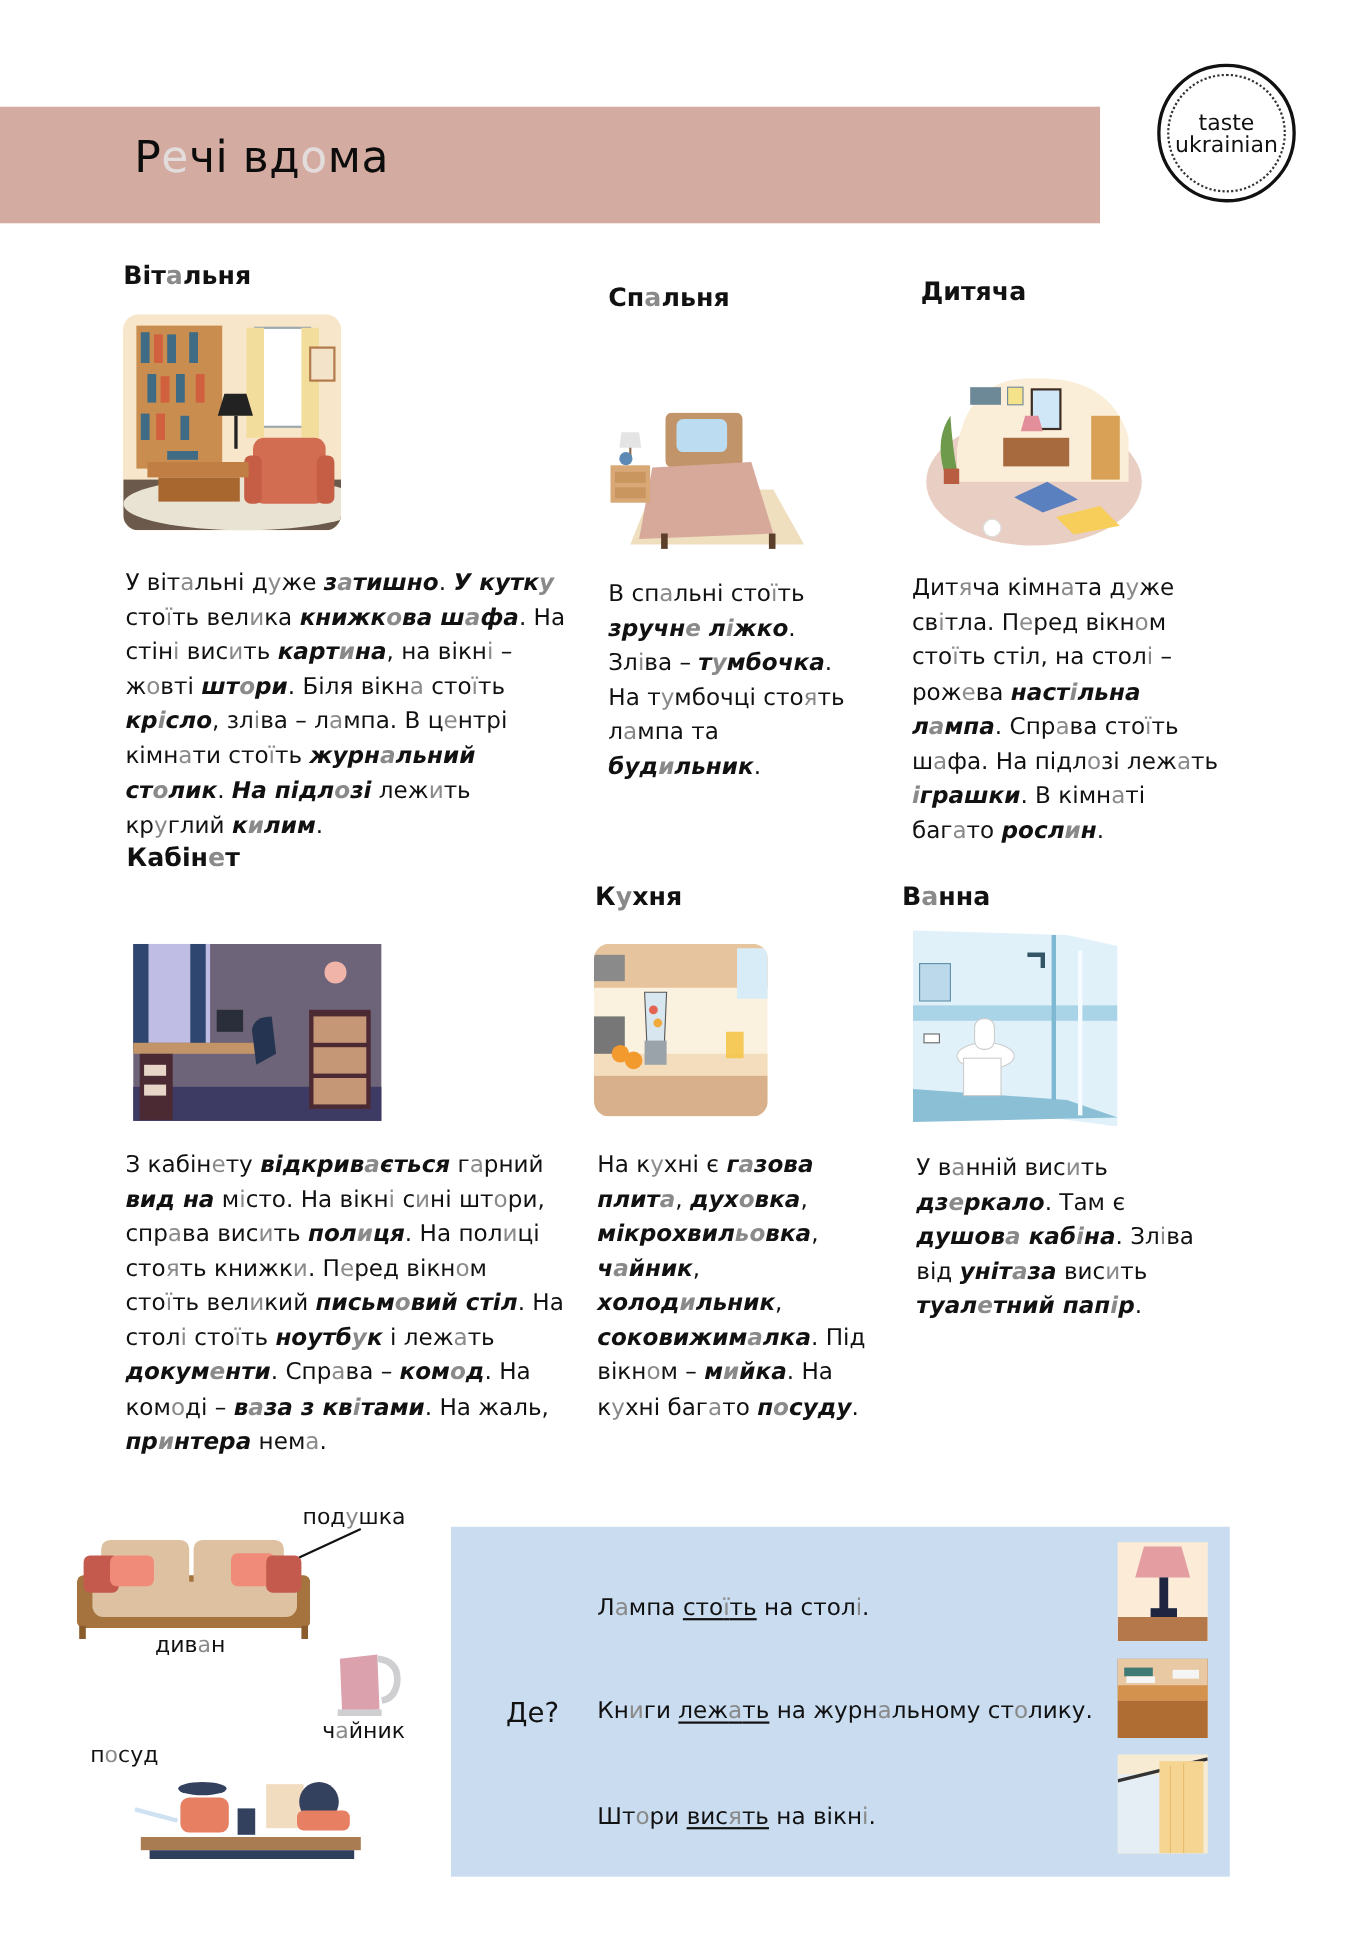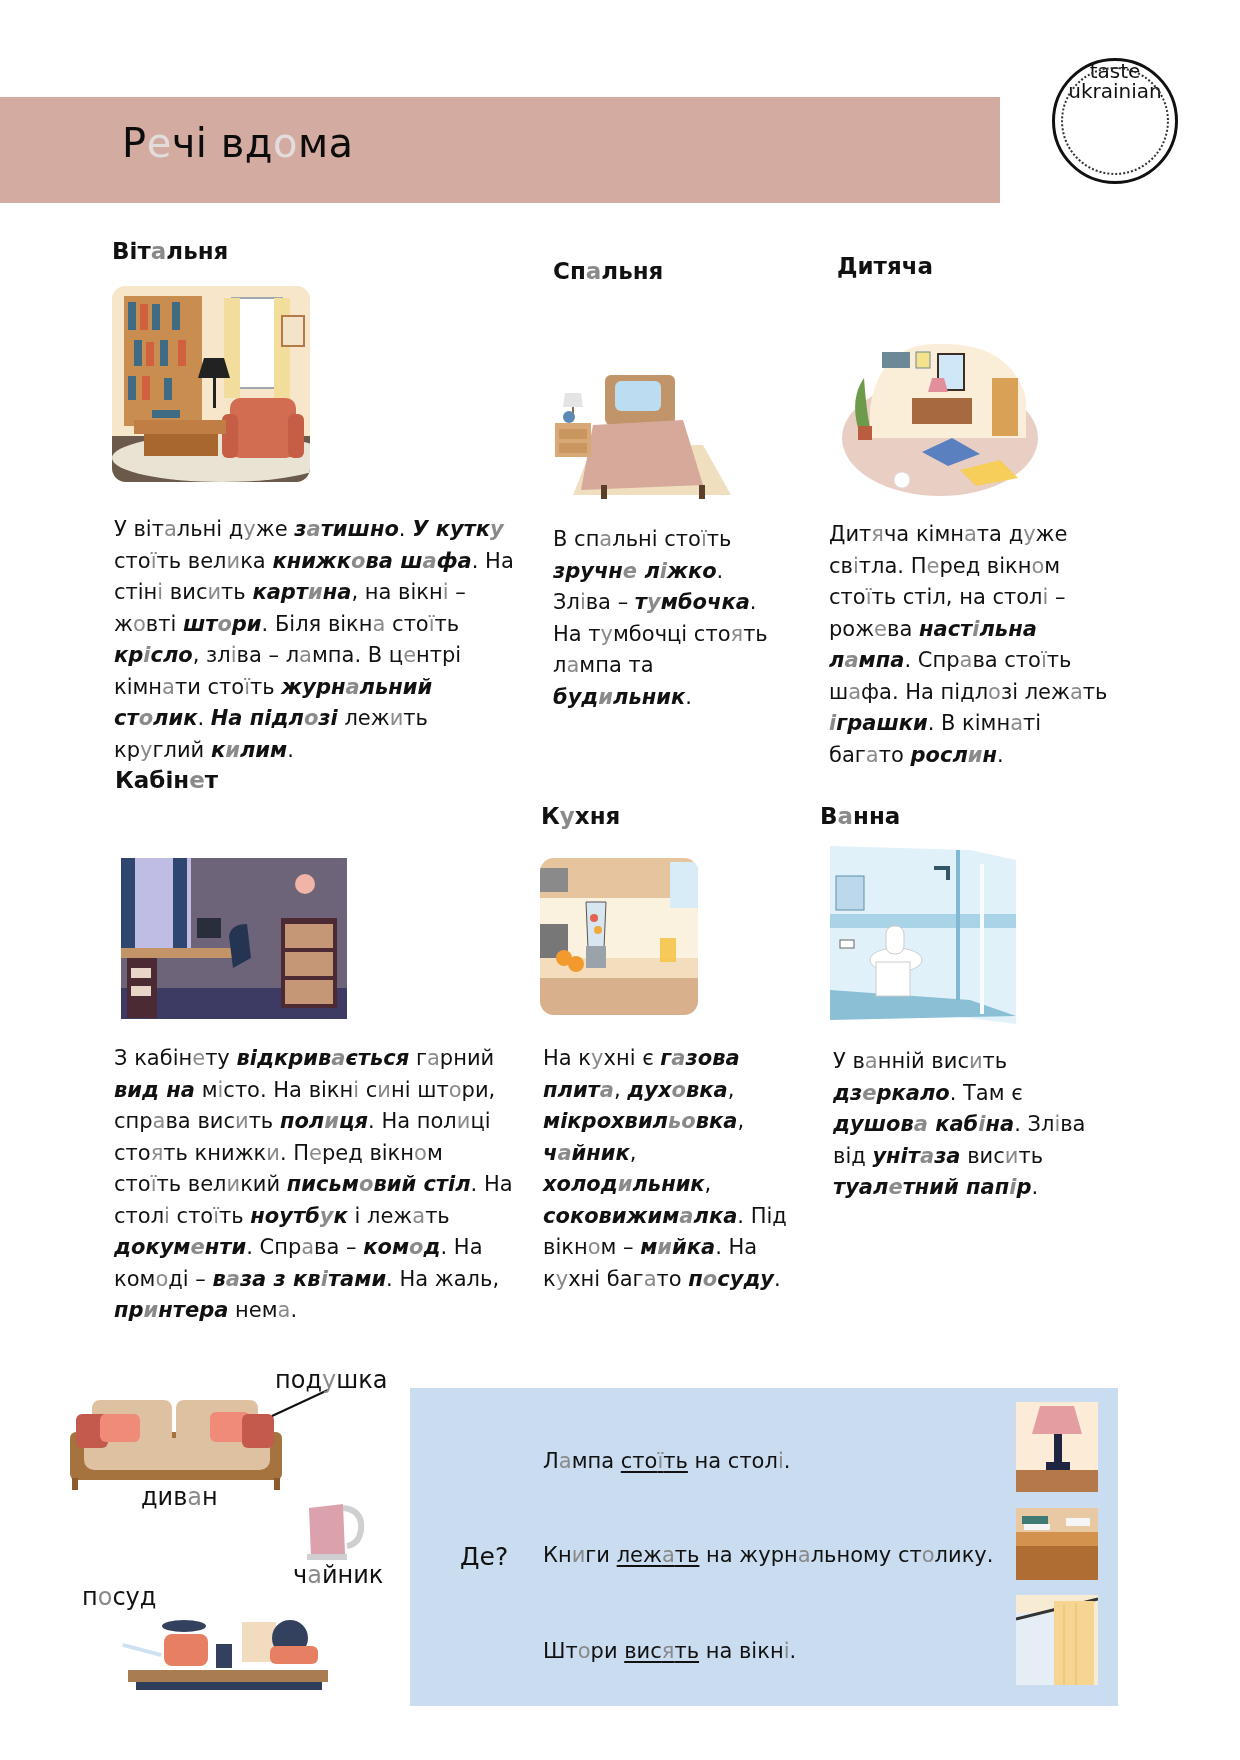--- a/index.html
+++ b/index.html
@@ -13,32 +13,32 @@
     position: absolute; left: 0; top: 97px; width: 1000px; height: 106px;
     background: #d3aba0;
   }
   .page-title {
     position: absolute; left: 122px; top: 120px; font-size: 40px; font-weight: normal;
     letter-spacing: 0.5px; color: #0c0c0c;
   }
   .logo {
     position: absolute; left: 1052px; top: 58px; width: 126px; height: 126px;
     border: 3px solid #111; border-radius: 50%; box-sizing: border-box;
-    display: flex; justify-content: center;
+    display: flex; align-items: center; justify-content: center;
   }
   .logo::before {
     content: ""; position: absolute; inset: 6px; border: 2px dotted #333; border-radius: 50%;
   }
   .logo-text { text-align: center; font-size: 20px; line-height: 20px; color: #111; }
   .h2 { position: absolute; font-size: 23px; font-weight: bold; color: #111; }
   .para { position: absolute; font-size: 21px; line-height: 31.5px; color: #111; }
   .para b { font-weight: bold; font-style: italic; }
   .img { position: absolute; overflow: hidden; }
   .rounded { border-radius: 14px; }
-  .label { position: absolute; font-size: 24px; color: #111; }
+  .label { position: absolute; font-size: 20px; color: #111; }
   .blue-box {
     position: absolute; left: 410px; top: 1388px; width: 708px; height: 318px; background: #c9dcf0;
   }
   .q-label { position: absolute; left: 460px; top: 1542px; font-size: 25px; }
   .sent { position: absolute; left: 543px; font-size: 21px; text-align: center; }
   .sent u { text-decoration: underline; text-underline-offset: 3px; }
   .thumb { position: absolute; left: 1016px; width: 82px; overflow: hidden; }
 </style>
 </head>
 <body>

